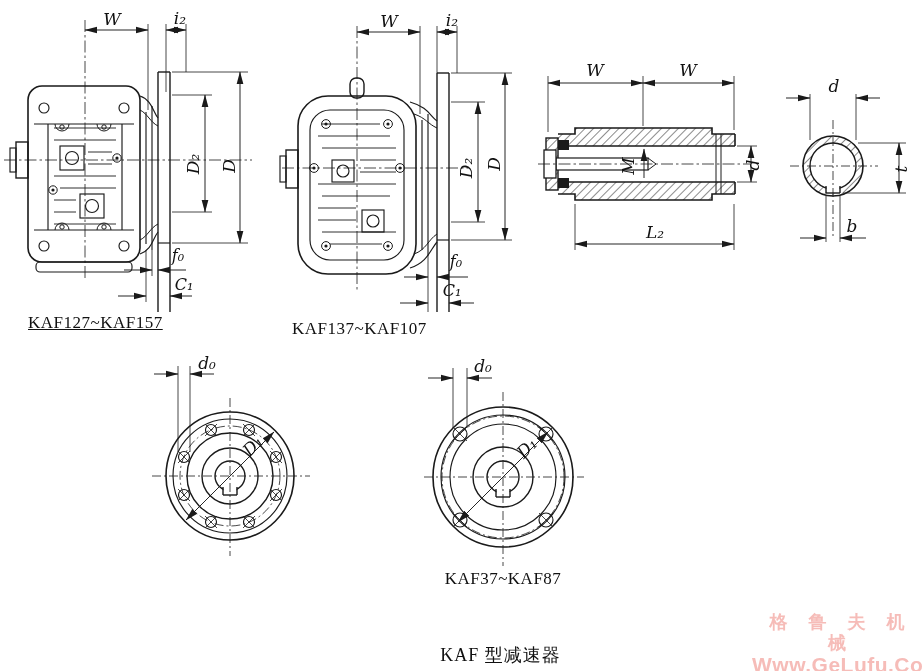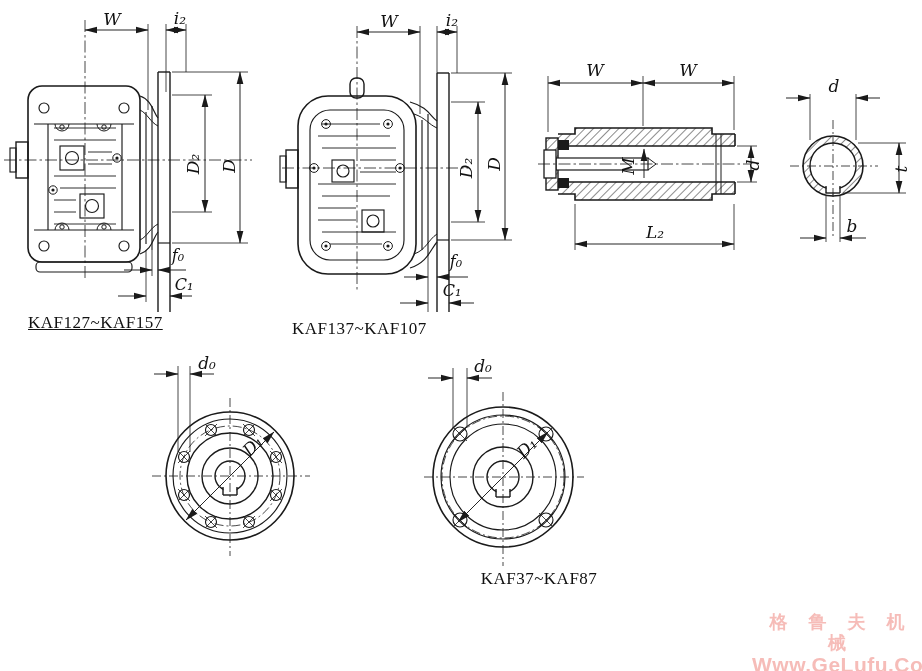--- a/index.html
+++ b/index.html
@@ -375,21 +375,22 @@
       <line class="dim" x1="428" y1="378" x2="453" y2="378" marker-end="url(#ar)"></line>
       <line class="dim" x1="492" y1="378" x2="467" y2="378" marker-end="url(#ar)"></line>
       <text class="dl" x="483" y="372" text-anchor="middle">d₀</text>
       <text class="dl" x="531" y="452" text-anchor="middle" transform="rotate(-45 531 452)">D₁</text>
     </g>
   </g>
 </svg>
 
 <div class="vlabel" style="left:28px;top:313px;text-decoration:underline;">KAF127~KAF157</div>
 <div class="vlabel" style="left:292px;top:319px;">KAF137~KAF107</div>
-<div class="vlabel" style="left:438px;top:569px;width:130px;text-align:center;margin-left:36px;">KAF37~KAF87</div>
-
+<div class="vlabel" style="left:438px;top:569px;width:130px;text-align:center;">KAF37~KAF87</div>
+
+<div class="caption">KAF 型减速器</div>
 
 <div class="wm">
   <div class="l1">格 鲁 夫 机 械</div>
   <div class="l2">Www.GeLufu.Com</div>
 </div>
 
 </div>
 
 </body></html>

